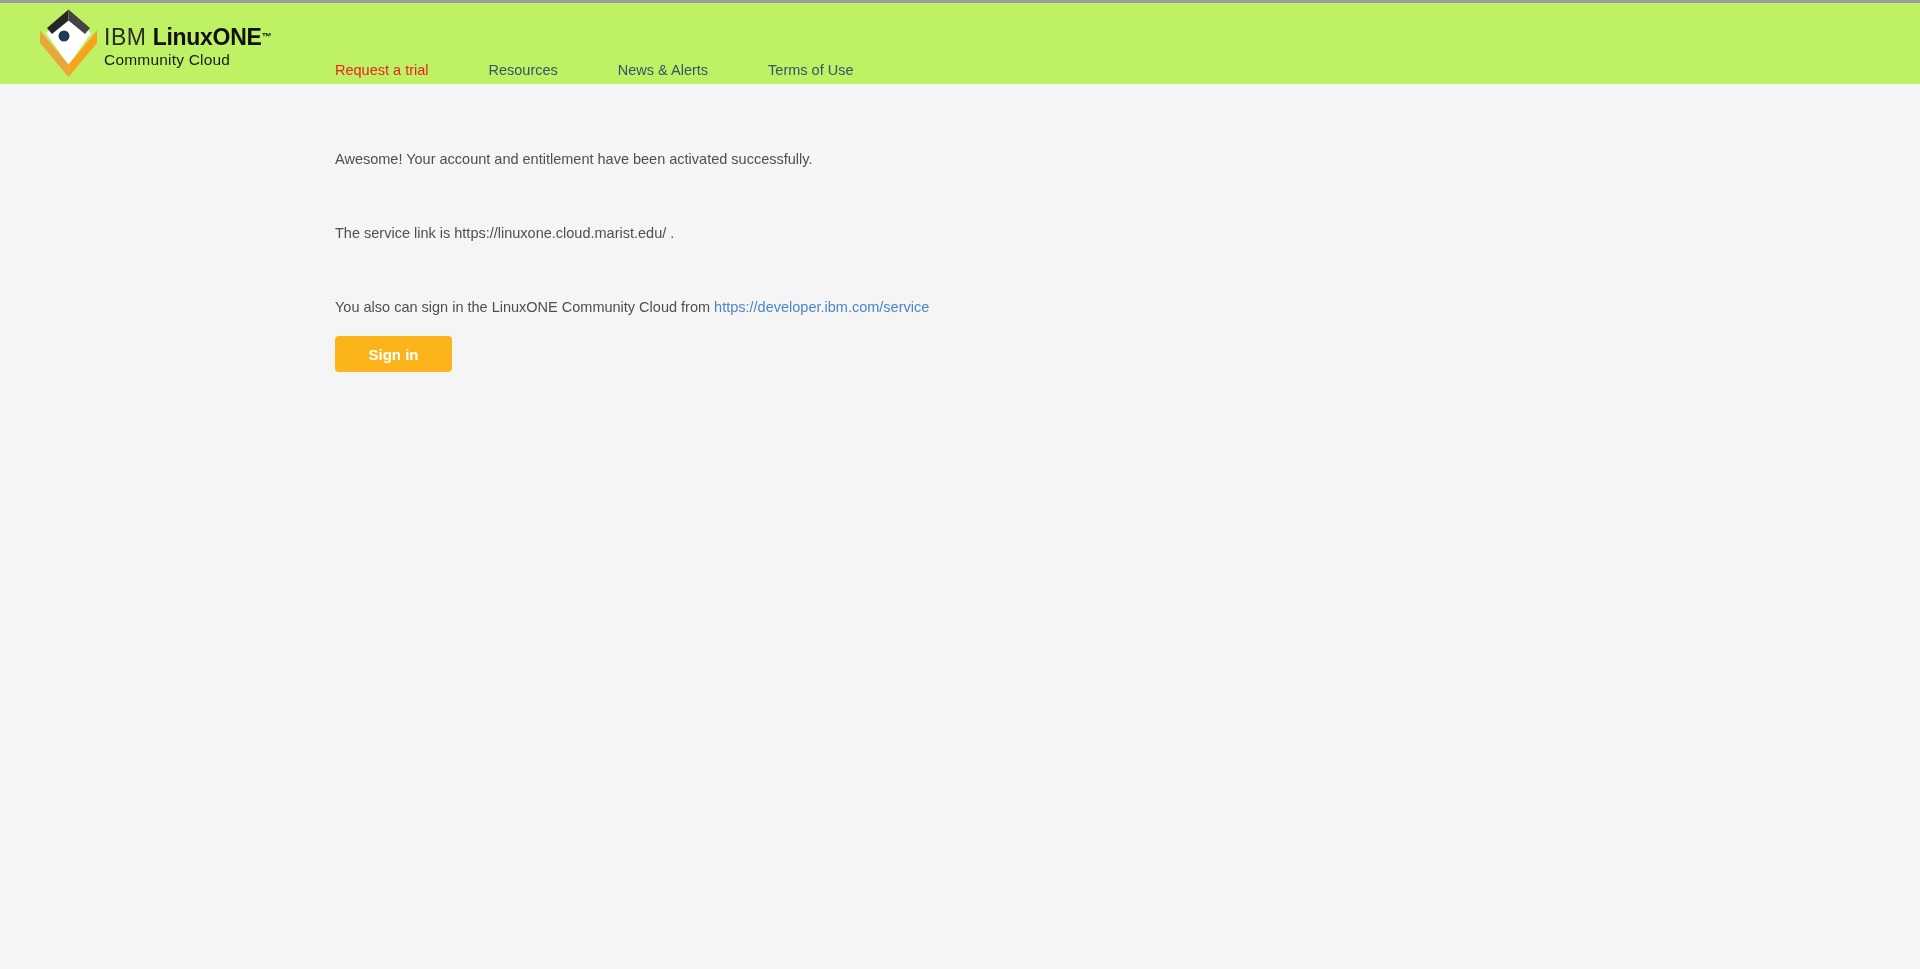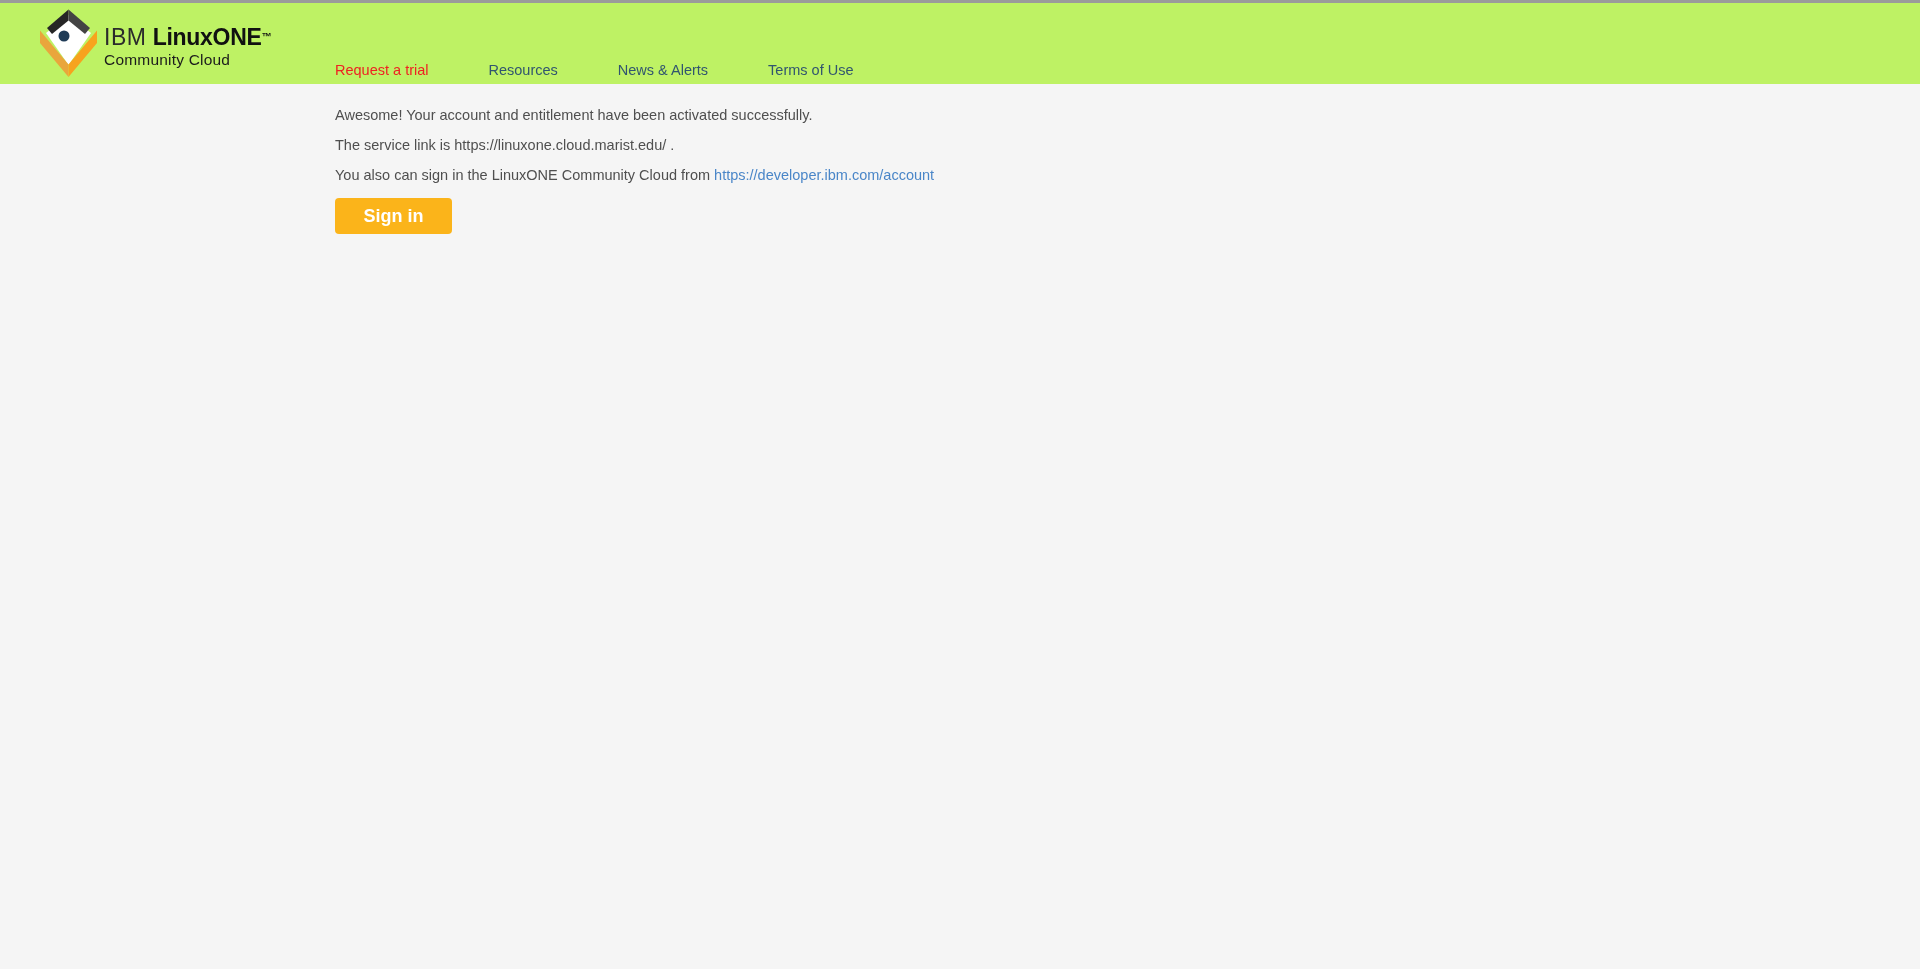--- a/index.html
+++ b/index.html
@@ -64,37 +64,38 @@
   .nav-link.active { color: #ee2222; }
 
   
   .main { padding: 16px 0 0 335px; }
   .line {
     height: 30px;
     line-height: 30px;
     font-size: 14.5px;
     color: #4f4f4f;
     white-space: nowrap;
+    margin-top: 44px;
   }
   .inline-link {
     color: #4a86c8;
     text-decoration: none;
     cursor: pointer;
   }
   .signin-btn {
     display: block;
-    margin-top: 8px;
+    margin-top: 14px;
     width: 117px;
     height: 36px;
     background: #fbb41a;
     border: none;
     border-radius: 4px;
     color: #ffffff;
     font-family: "Liberation Sans", "DejaVu Sans", sans-serif;
-    font-size: 18px;
+    font-size: 15px;
     font-weight: 700;
     cursor: pointer;
   }
 </style>
 </head>
 <body>
 
 <div class="top-strip"></div>
 
 <div class="header">
@@ -122,15 +123,15 @@
     <a class="nav-link active">Request a trial</a>
     <a class="nav-link">Resources</a>
     <a class="nav-link">News &amp; Alerts</a>
     <a class="nav-link">Terms of Use</a>
   </nav>
 </div>
 
 <div class="main">
   <div class="line">Awesome! Your account and entitlement have been activated successfully.</div>
   <div class="line"><span>The service link is </span><span>https://linuxone.cloud.marist.edu/</span><span> .</span></div>
-  <div class="line"><span>You also can sign in the LinuxONE Community Cloud from </span><a class="inline-link">https://developer.ibm.com/account</a></div>
+  <div class="line"><span>You also can sign in the LinuxONE Community Cloud from </span><a class="inline-link">https://developer.ibm.com/service</a></div>
   <button class="signin-btn">Sign in</button>
 </div>
 
 </body></html>

